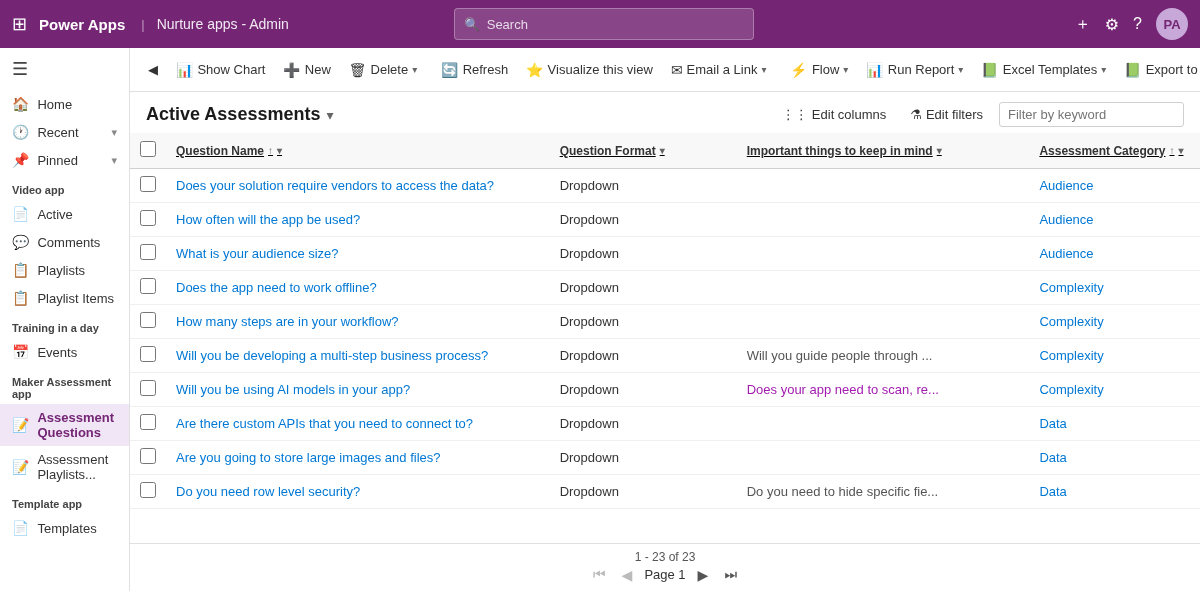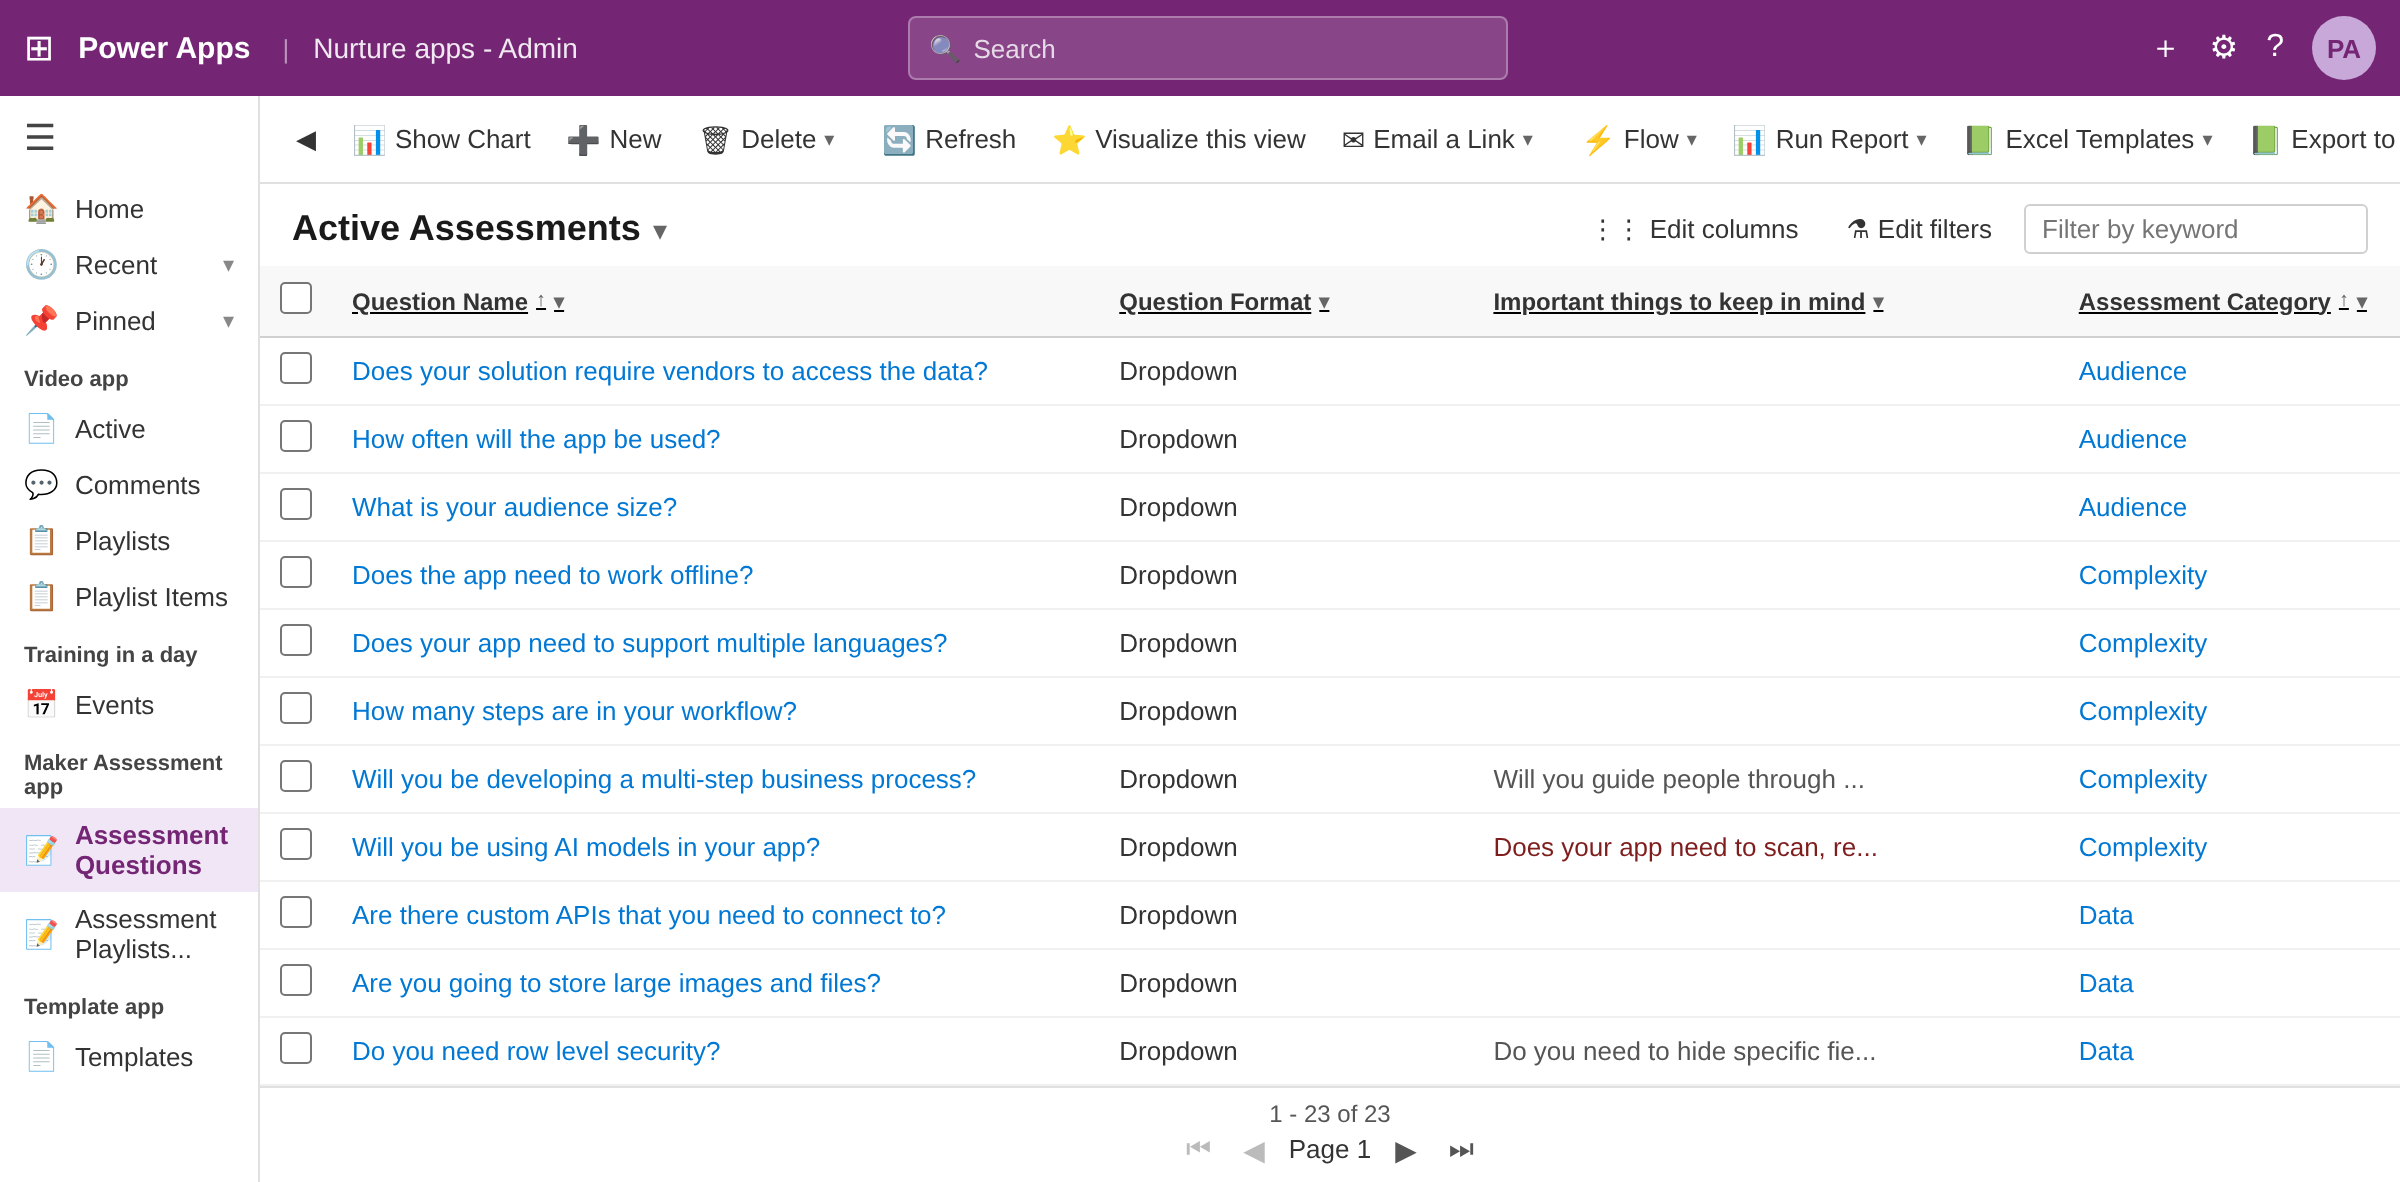--- a/index.html
+++ b/index.html
@@ -112,21 +112,21 @@
       display: flex; align-items: center; gap: 4px;
       padding: 4px 8px; border: none; background: transparent;
       cursor: pointer; font-size: 13px; color: #333; border-radius: 3px;
     }
     .filter-input {
       border: 1px solid #d0d0d0;
       border-radius: 3px;
       padding: 4px 8px;
       font-size: 13px;
       color: #1d4ed8;
-      width: 172px;
+      width: 185px;
     }
 
     
     .table-container { flex: 1; overflow-y: auto; }
     table { width: 100%; border-collapse: collapse; }
     thead tr { background: #f8f8f8; text-decoration: underline; }
     thead th {
       text-align: left;
       padding: 8px 10px;
       font-size: 12px;
@@ -411,63 +411,50 @@
       <td style="color:#555"></td>
       <td class="category-cell">
         <a href="#">Complexity</a>
       </td>
     </tr>
             <tr>
       <td class="checkbox-cell">
         <input type="checkbox" class="row-checkbox" style="">
       </td>
       <td class="link-cell">
-        <a href="#">Does your app need to support multiple languages?</a>
+        <a href="#">How many steps are in your workflow?</a>
       </td>
       <td>Dropdown</td>
       <td style="color:#555"></td>
       <td class="category-cell">
         <a href="#">Complexity</a>
       </td>
     </tr>
             <tr>
       <td class="checkbox-cell">
         <input type="checkbox" class="row-checkbox" style="">
       </td>
       <td class="link-cell">
-        <a href="#">How many steps are in your workflow?</a>
-      </td>
-      <td>Dropdown</td>
-      <td style="color:#555"></td>
+        <a href="#">Will you be developing a multi-step business process?</a>
+      </td>
+      <td>Dropdown</td>
+      <td style="color:#555">Will you guide people through ...</td>
       <td class="category-cell">
         <a href="#">Complexity</a>
       </td>
     </tr>
             <tr>
       <td class="checkbox-cell">
         <input type="checkbox" class="row-checkbox" style="">
       </td>
       <td class="link-cell">
-        <a href="#">Will you be developing a multi-step business process?</a>
-      </td>
-      <td>Dropdown</td>
-      <td style="color:#555">Will you guide people through ...</td>
-      <td class="category-cell">
-        <a href="#">Complexity</a>
-      </td>
-    </tr>
-            <tr>
-      <td class="checkbox-cell">
-        <input type="checkbox" class="row-checkbox" style="">
-      </td>
-      <td class="link-cell">
         <a href="#">Will you be using AI models in your app?</a>
       </td>
       <td>Dropdown</td>
-      <td style="color:#7f1d1d">Does your app need to scan, re...</td>
+      <td style="color:#a21caf">Does your app need to scan, re...</td>
       <td class="category-cell">
         <a href="#">Complexity</a>
       </td>
     </tr>
             <tr>
       <td class="checkbox-cell">
         <input type="checkbox" class="row-checkbox" style="">
       </td>
       <td class="link-cell">
         <a href="#">Are there custom APIs that you need to connect to?</a>

